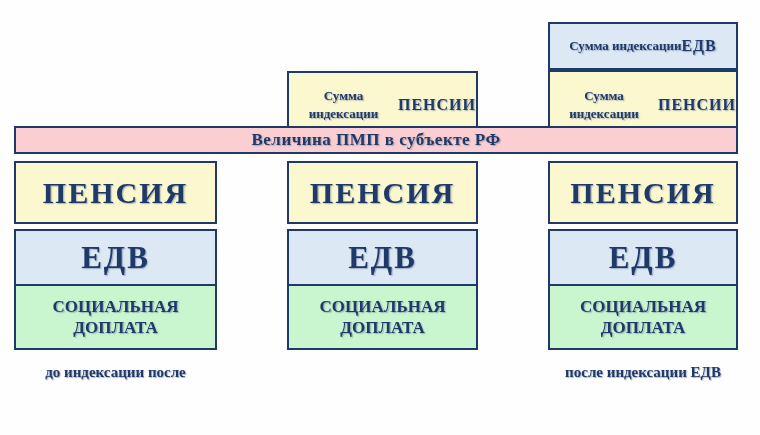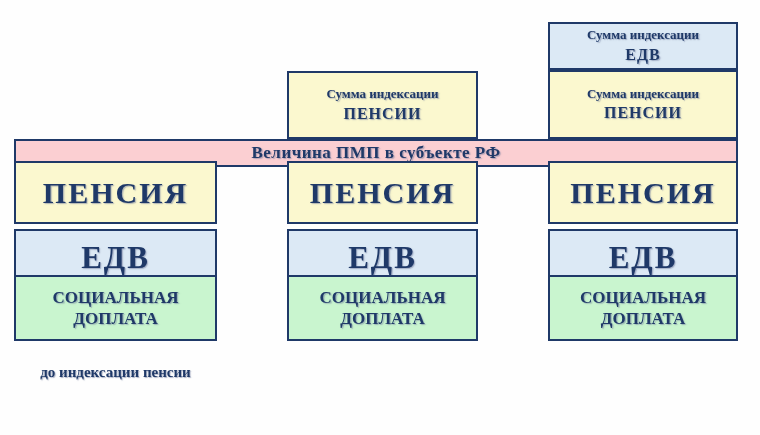--- a/index.html
+++ b/index.html
@@ -27,42 +27,42 @@
   .blue   { background: var(--blue,   #dce9f5); }
   .green  { background: var(--green,  #c9f5cf); }
   .pink   { background: var(--pink,   #fbcfd2); }
 
   .pension-label { font-size: 30px; letter-spacing: 2px; }
   .edv-label     { font-size: 31px; letter-spacing: 2px; }
   .social-label  { font-size: 17px; line-height: 1.25; }
   .social-label .inner { max-width: 150px; display: inline-block; }
   .pmp-label     { font-size: 17px; letter-spacing: 0.5px; }
 
-  .topbox { flex-direction: column; line-height: 1.35; }
+  .topbox { flex-direction: row; line-height: 1.35; }
   .topbox .l1 { font-size: 13px; display: block; }
   .topbox .l2 { font-size: 16px; letter-spacing: 1px; display: block; }
 
   .caption {
     position: absolute;
     text-align: center;
     color: var(--text, #1f3968);
     font-weight: bold;
     font-size: 15px;
     text-shadow: 1px 1px 1px rgba(110,120,155,0.55);
   }
 
   
   #sum-edv-col3      { left: 548px; top: 22px;  width: 190px; height: 48px; }
   #sum-pension-col3  { left: 548px; top: 70px;  width: 190px; height: 69px; }
   #sum-pension-col2  { left: 287px; top: 71px;  width: 191px; height: 68px; }
-  #pmp-bar           { left: 14px;  top: 139px; width: 724px; height: 28px; }
+  #pmp-bar           { left: 14px;  top: 126px; width: 724px; height: 28px; }
 
   .row-pension { top: 161px; height: 63px; }
   .row-edv     { top: 229px; height: 58px; }
-  .row-social  { top: 275px; height: 66px; }
+  .row-social  { top: 284px; height: 66px; }
 
   .col1 { left: 14px;  width: 203px; }
   .col2 { left: 287px; width: 191px; }
   .col3 { left: 548px; width: 190px; }
 
   .caption.col1, .caption.col2, .caption.col3 { top: 364px; height: 22px; }
 </style>
 </head>
 <body>
 
@@ -110,15 +110,16 @@
   <div class="box yellow pension-label col3 row-pension">
     <span>ПЕНСИЯ</span>
   </div>
   <div class="box blue edv-label col3 row-edv">
     <span>ЕДВ</span>
   </div>
   <div class="box green social-label col3 row-social">
     <span class="inner">СОЦИАЛЬНАЯ ДОПЛАТА</span>
   </div>
 
-  <div class="caption col1">до индексации пенсии</div>
+  <div class="caption col1">до индексации после</div>
+  <div class="caption col3">после индексации ЕДВ</div>
 
 </div>
 
 </body></html>

